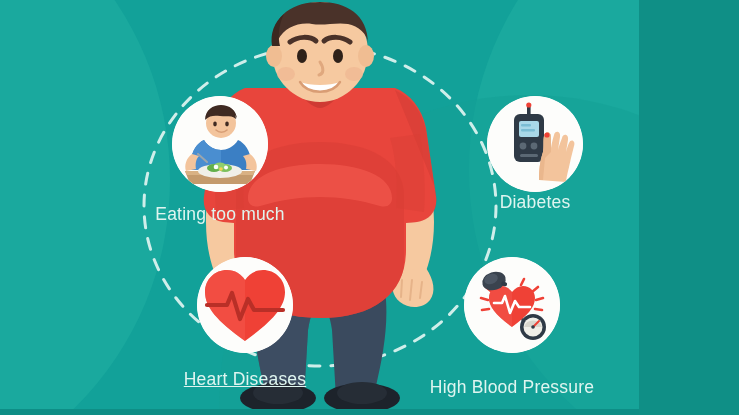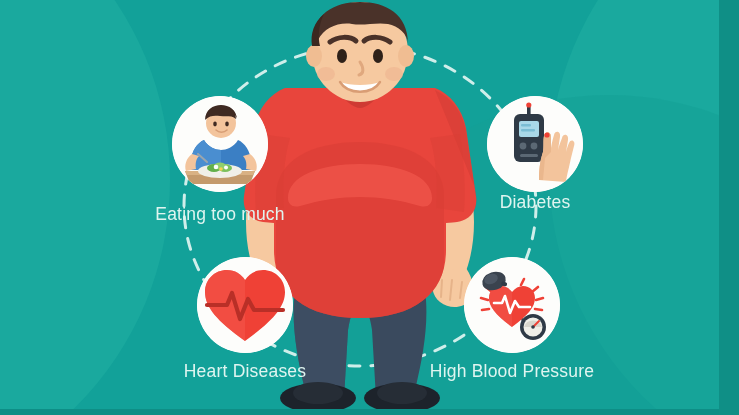--- a/index.html
+++ b/index.html
@@ -5,21 +5,21 @@
   html, body {
     margin: 0;
     padding: 0;
     background: #0f8f86;
   }
   body {
     font-family: "Liberation Sans", sans-serif;
   }
   #stage {
     position: relative;
-    width: 719px;
+    width: 639px;
     height: 415px;
     overflow: hidden;
     background: #12a199;
   }
   
   .bg-base {
     position: absolute;
     inset: 0;
     background: #12a199;
   }
@@ -113,24 +113,24 @@
     font-family: "Liberation Sans", sans-serif;
   }
 
   .node-eating   { left: 220px; top: 96px; }
   .node-eating   .node-label { top: 108px; }
 
   .node-diabetes { left: 535px; top: 96px; }
   .node-diabetes .node-label { top: 96px; }
 
   .node-heart    { left: 245px; top: 257px; }
-  .node-heart    .node-label { top: 104px; }
+  .node-heart    .node-label { top: 112px; text-decoration: underline; }
 
   .node-bp       { left: 512px; top: 257px; }
-  .node-bp       .node-label { top: 104px; }
+  .node-bp       .node-label { top: 120px; }
 </style>
 </head>
 <body>
 
 <div id="stage">
 
   <div class="bg-base"></div>
   <div class="bg-arc-left"></div>
   <div class="bg-arc-right"></div>
   <div class="bg-arc-bottomright"></div>

